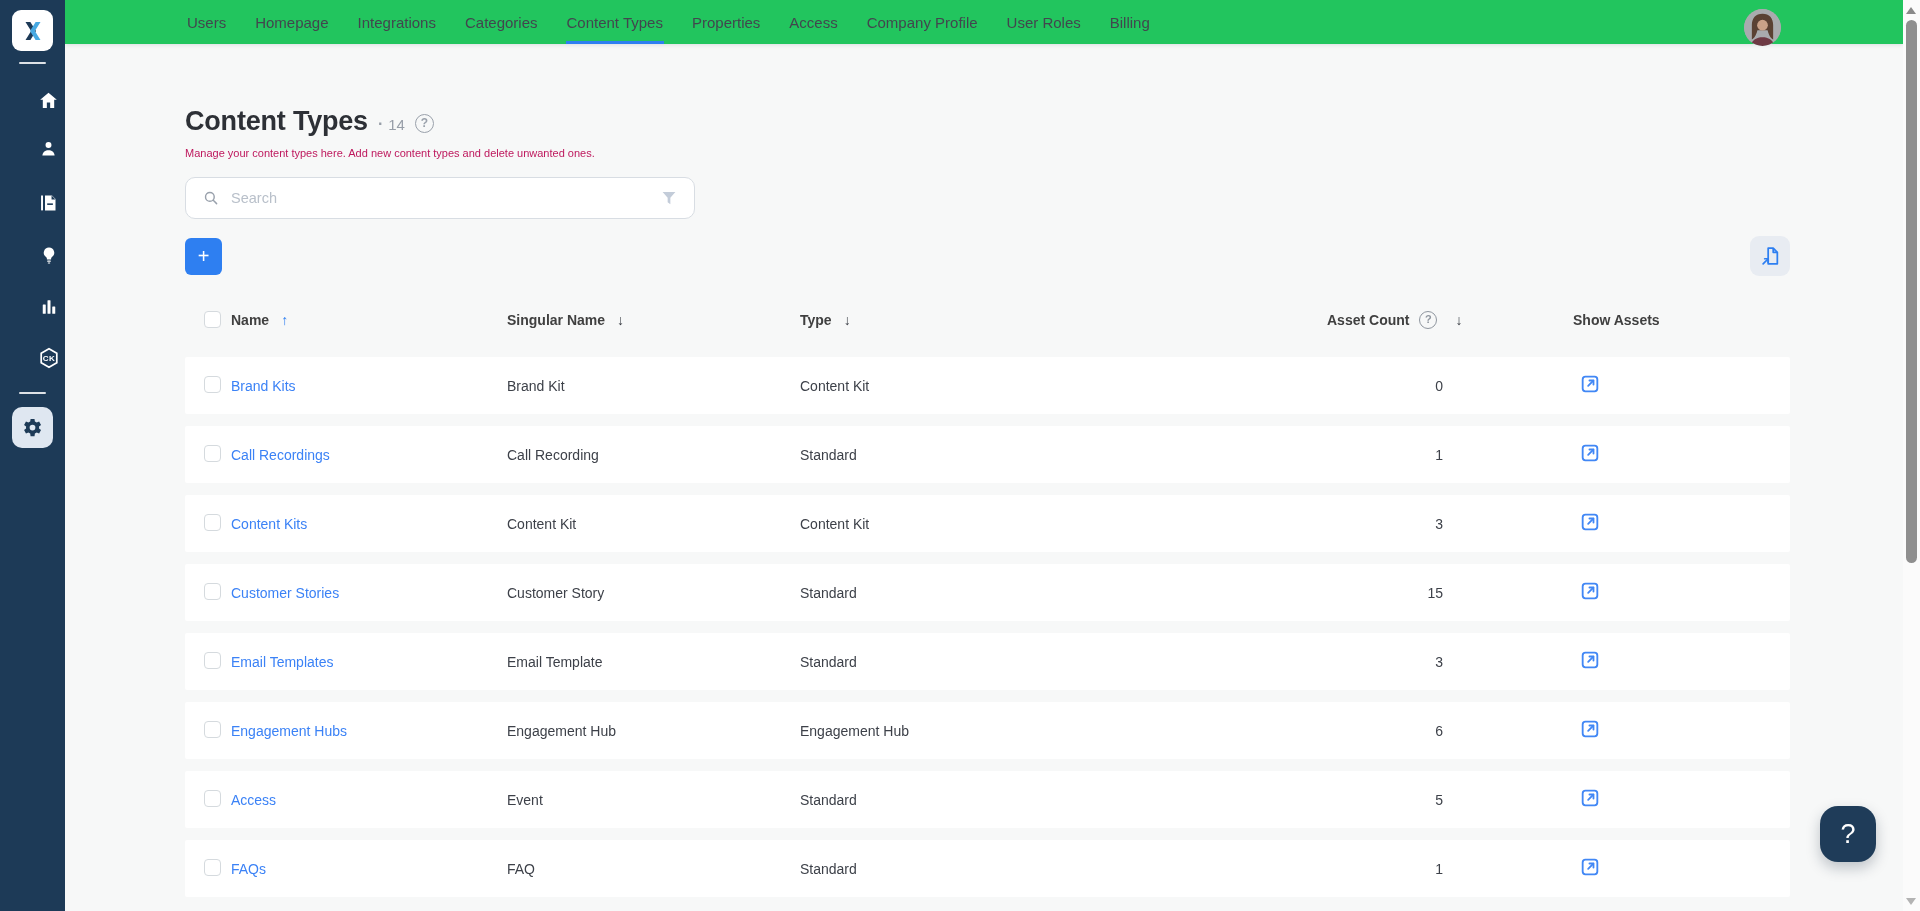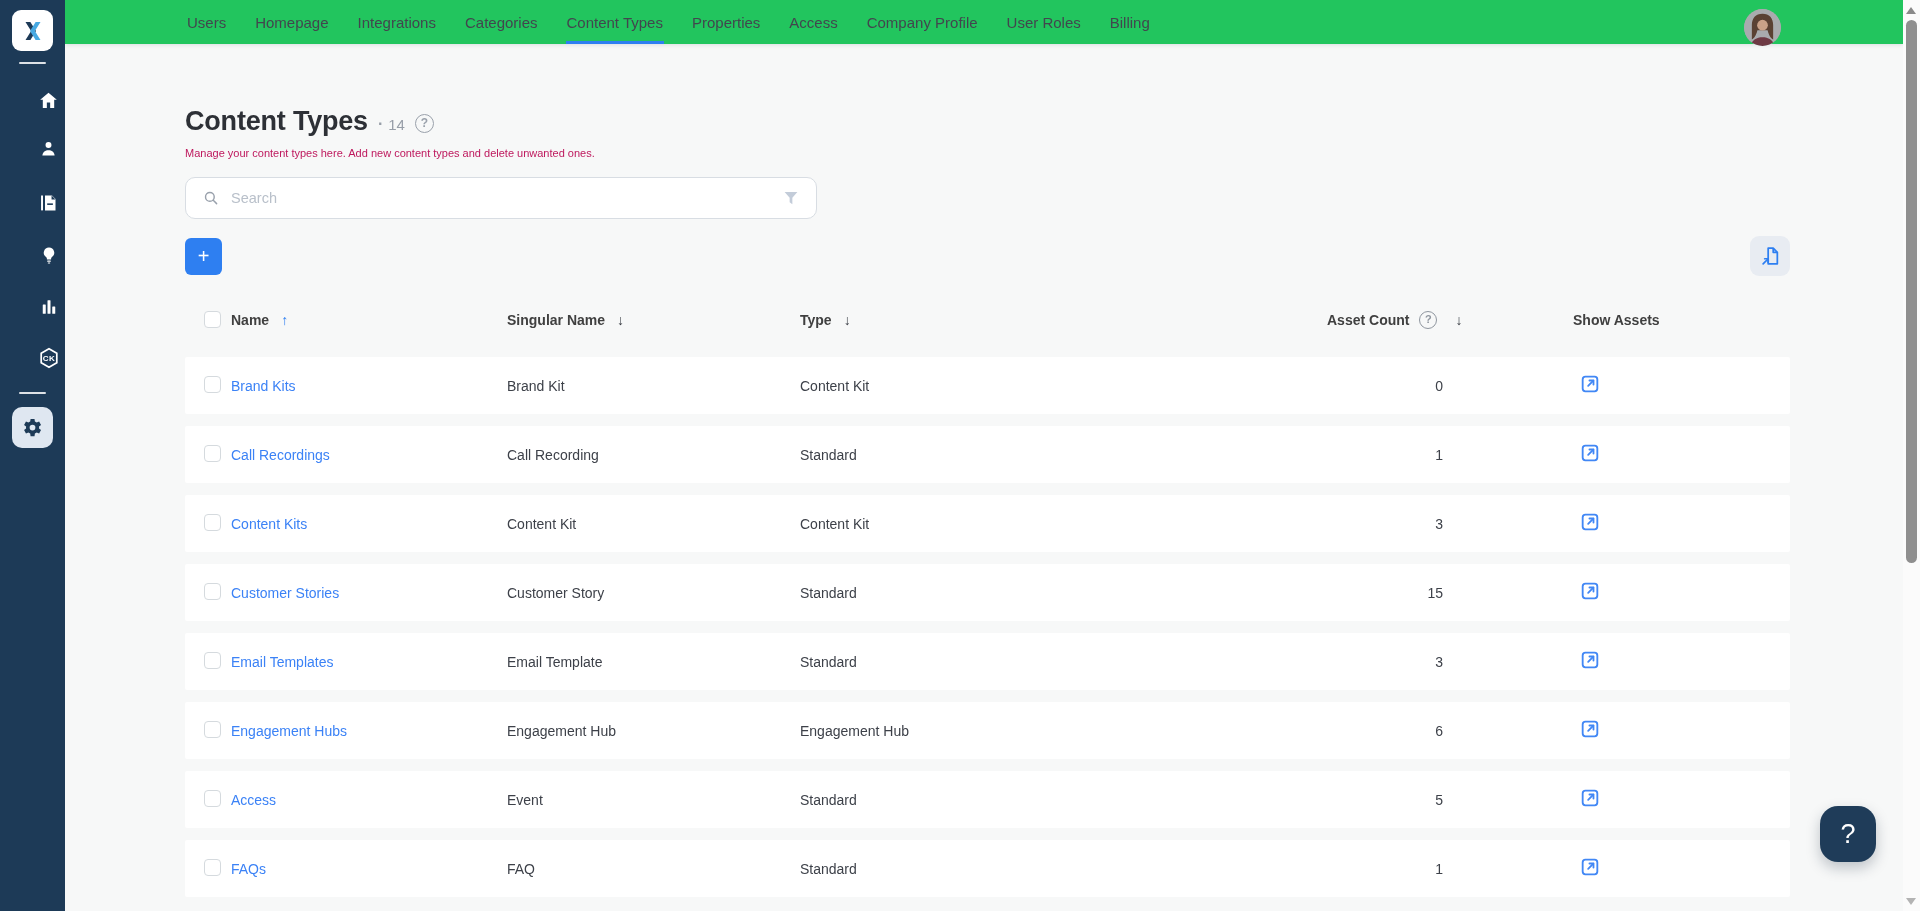--- a/index.html
+++ b/index.html
@@ -38,21 +38,21 @@
   .content { position:absolute; left:120px; top:0; width:1605px; }
 
   .title-row { margin-top:50px; display:flex; align-items:center; }
   .page-title { font-size:27px; font-weight:600; color:#2d3036; letter-spacing:-.2px; }
   .title-dot { font-size:16px; color:#979ea8; margin-left:10px; margin-top:5px; font-weight:bold; }
   .title-count { font-size:15px; color:#979ea8; margin-left:5px; margin-top:5px; }
   .help-circle { width:19px; height:19px; border:1.5px solid #9aa1ab; border-radius:50%; color:#9aa1ab; font-size:12px; line-height:16px; text-align:center; margin-left:10px; margin-top:4px; cursor:pointer; font-weight:bold; }
 
   .subtitle { margin-top:10px; font-size:11px; color:#be185d; }
 
-  .searchbar { margin-top:18px; width:632px; height:42px; background:#fff; border:1px solid #d8dde3; border-radius:10px; display:flex; align-items:center; padding:0 16px; }
+  .searchbar { margin-top:18px; width:510px; height:42px; background:#fff; border:1px solid #d8dde3; border-radius:10px; display:flex; align-items:center; padding:0 16px; }
   .searchbar input { border:none; outline:none; flex:1; font-size:14.5px; color:#3d4149; margin-left:11px; font-family:"Liberation Sans", sans-serif; background:transparent; }
   .searchbar input::placeholder { color:#b9c0ca; }
 
   .toolbar { margin-top:17px; display:flex; justify-content:space-between; align-items:center; }
   .add-btn { width:37px; height:37px; background:#2e7ff1; border:none; border-radius:6px; color:#fff; font-size:20px; line-height:1; display:flex; align-items:center; justify-content:center; cursor:pointer; font-family:"Liberation Sans", sans-serif; }
   .import-btn { width:40px; height:40px; background:#e8ecf2; border:none; border-radius:9px; display:flex; align-items:center; justify-content:center; cursor:pointer; }
 
   
   .thead { margin-top:28px; position:relative; height:32px; }
   .hgroup { position:absolute; top:0; height:32px; display:flex; align-items:center; gap:12px; }

